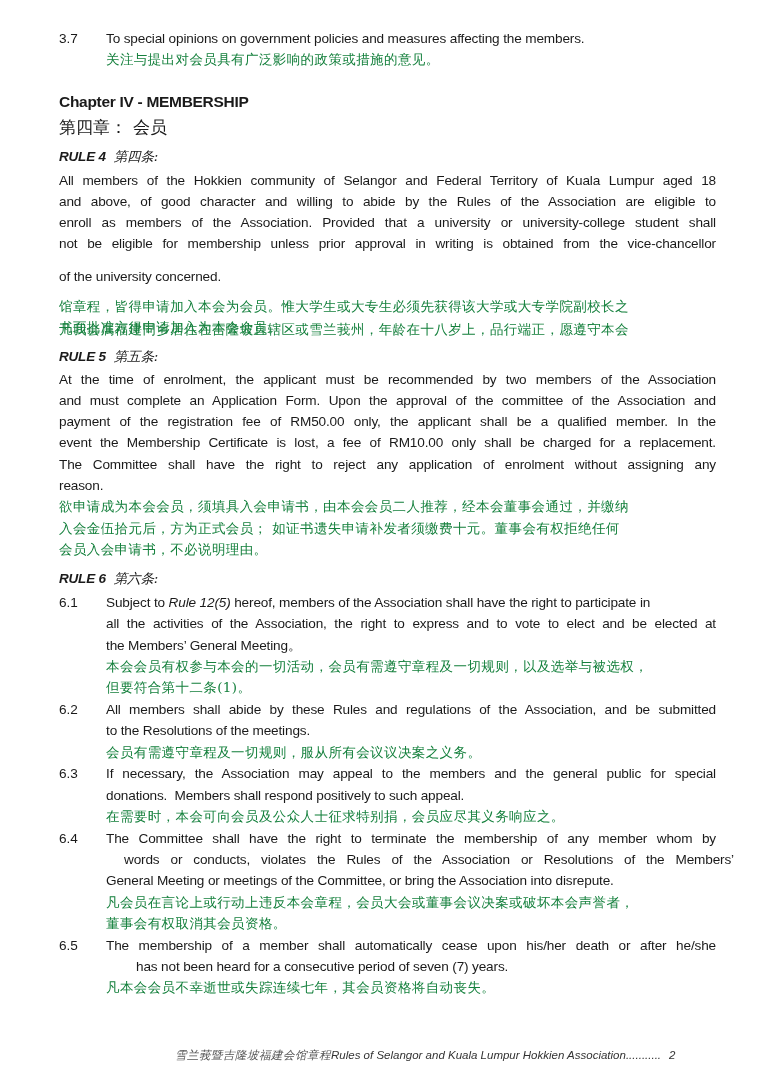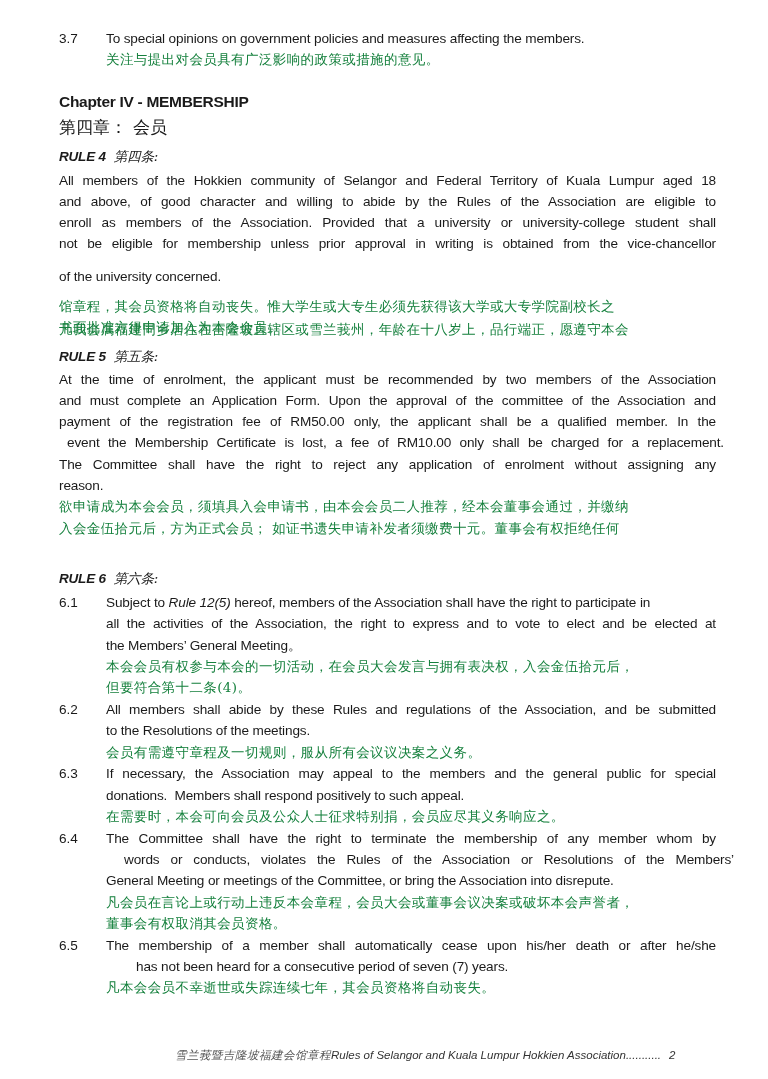--- a/index.html
+++ b/index.html
@@ -41,45 +41,46 @@
 
   <div class="rule" style="top:148px;">
     <span>RULE 4</span><span class="rzh">第四条:</span>
   </div>
   <div class="line just" style="left:59px;top:170px;width:657px;">All members of the Hokkien community of Selangor and Federal Territory of Kuala Lumpur aged 18</div>
   <div class="line just" style="left:59px;top:191px;width:657px;">and above, of good character and willing to abide by the Rules of the Association are eligible to</div>
   <div class="line just" style="left:59px;top:212px;width:657px;">enroll as members of the Association. Provided that a university or university-college student shall</div>
   <div class="line just" style="left:59px;top:233px;width:657px;">not be eligible for membership unless prior approval in writing is obtained from the vice-chancellor</div>
   <div class="line" style="left:59px;top:254px;margin-top:12px;">of the university concerned.</div>
   <div class="line zh" style="left:59px;top:275px;margin-top:44px;">凡我会属福建同乡居住在吉隆坡直辖区或雪兰莪州，年龄在十八岁上，品行端正，愿遵守本会</div>
-  <div class="line zh" style="left:59px;top:296px;">馆章程，其会员资格将自动丧失。惟大学生或大专生必须先获得该大学或大专学院副校长之</div>
+  <div class="line zh" style="left:59px;top:296px;">馆章程，皆得申请加入本会为会员。惟大学生或大专生必须先获得该大学或大专学院副校长之</div>
   <div class="line zh" style="left:59px;top:317px;">书面批准方得申请加入为本会会员。</div>
 
   <div class="rule" style="top:348px;">
     <span>RULE 5</span><span class="rzh">第五条:</span>
   </div>
   <div class="line just" style="left:59px;top:369px;width:657px;">At the time of enrolment, the applicant must be recommended by two members of the Association</div>
   <div class="line just" style="left:59px;top:390px;width:657px;">and must complete an Application Form. Upon the approval of the committee of the Association and</div>
   <div class="line just" style="left:59px;top:411px;width:657px;">payment of the registration fee of RM50.00 only, the applicant shall be a qualified member. In the</div>
-  <div class="line just" style="left:59px;top:432px;width:657px;margin-left:8px;">event the Membership Certificate is lost, a fee of RM10.00 only shall be charged for a replacement.</div>
+  <div class="line just" style="left:59px;top:432px;width:657px;">event the Membership Certificate is lost, a fee of RM10.00 only shall be charged for a replacement.</div>
   <div class="line just" style="left:59px;top:454px;width:657px;">The Committee shall have the right to reject any application of enrolment without assigning any</div>
   <div class="line" style="left:59px;top:475px;">reason.</div>
   <div class="line zh" style="left:59px;top:496px;">欲申请成为本会会员，须填具入会申请书，由本会会员二人推荐，经本会董事会通过，并缴纳</div>
   <div class="line zh" style="left:59px;top:518px;">入会金伍拾元后，方为正式会员；  如证书遗失申请补发者须缴费十元。董事会有权拒绝任何</div>
+  <div class="line zh" style="left:59px;top:539px;">会员入会申请书，不必说明理由。</div>
 
   <div class="rule" style="top:570px;">
     <span>RULE 6</span><span class="rzh">第六条:</span>
   </div>
 
   <div class="num" style="left:59px;top:592px;">6.1</div>
   <div class="line" style="left:106px;top:592px;">Subject to <i class="ref">Rule 12(5)</i> hereof, members of the Association shall have the right to participate in</div>
   <div class="line just" style="left:106px;top:613px;width:610px;">all the activities of the Association, the right to express and to vote to elect and be elected at</div>
   <div class="line" style="left:106px;top:635px;text-align:right;">the Members’ General Meeting。</div>
-  <div class="line zh" style="left:106px;top:656px;">本会会员有权参与本会的一切活动，在会员大会发言与拥有表决权，入会金伍拾元后，</div>
-  <div class="line zh" style="left:106px;top:677px;">但要符合第十二条(4)。</div>
+  <div class="line zh" style="left:106px;top:656px;">本会会员有权参与本会的一切活动，会员有需遵守章程及一切规则，以及选举与被选权，</div>
+  <div class="line zh" style="left:106px;top:677px;">但要符合第十二条(1)。</div>
 
   <div class="num" style="left:59px;top:699px;">6.2</div>
   <div class="line just" style="left:106px;top:699px;width:610px;">All members shall abide by these Rules and regulations of the Association, and be submitted</div>
   <div class="line" style="left:106px;top:720px;">to the Resolutions of the meetings.</div>
   <div class="line zh" style="left:106px;top:742px;">会员有需遵守章程及一切规则，服从所有会议议决案之义务。</div>
 
   <div class="num" style="left:59px;top:763px;">6.3</div>
   <div class="line just" style="left:106px;top:763px;width:610px;">If necessary, the Association may appeal to the members and the general public for special</div>
   <div class="line zh" style="left:106px;top:806px;">在需要时，本会可向会员及公众人士征求特别捐，会员应尽其义务响应之。</div>
   <div class="line" style="left:106px;top:785px;white-space:pre;">donations.  Members shall respond positively to such appeal.</div>

